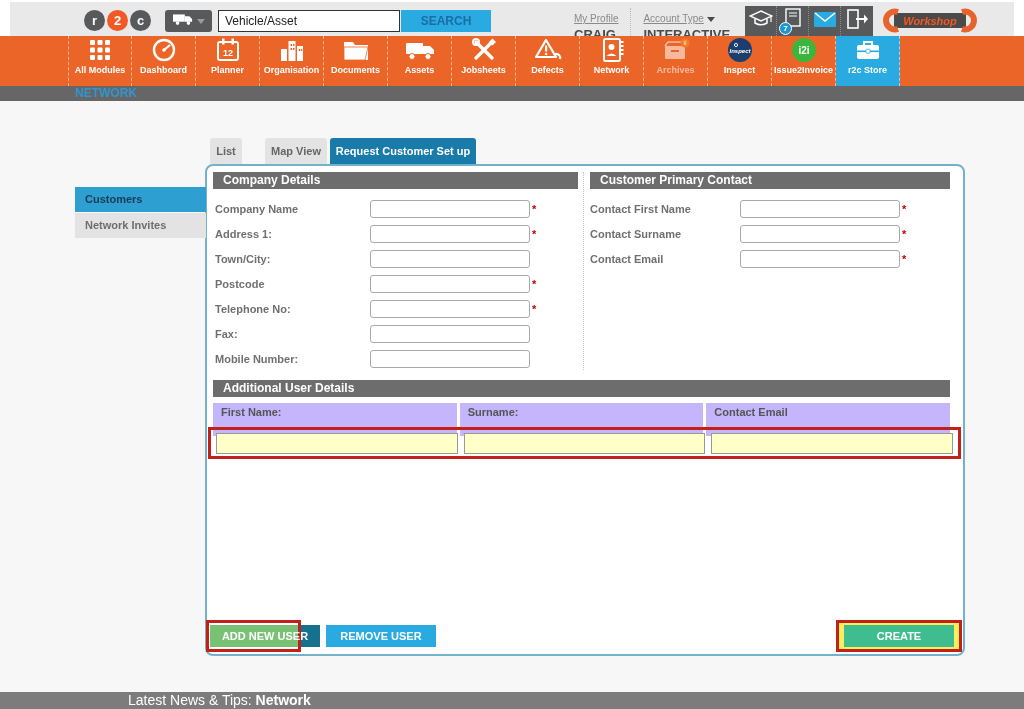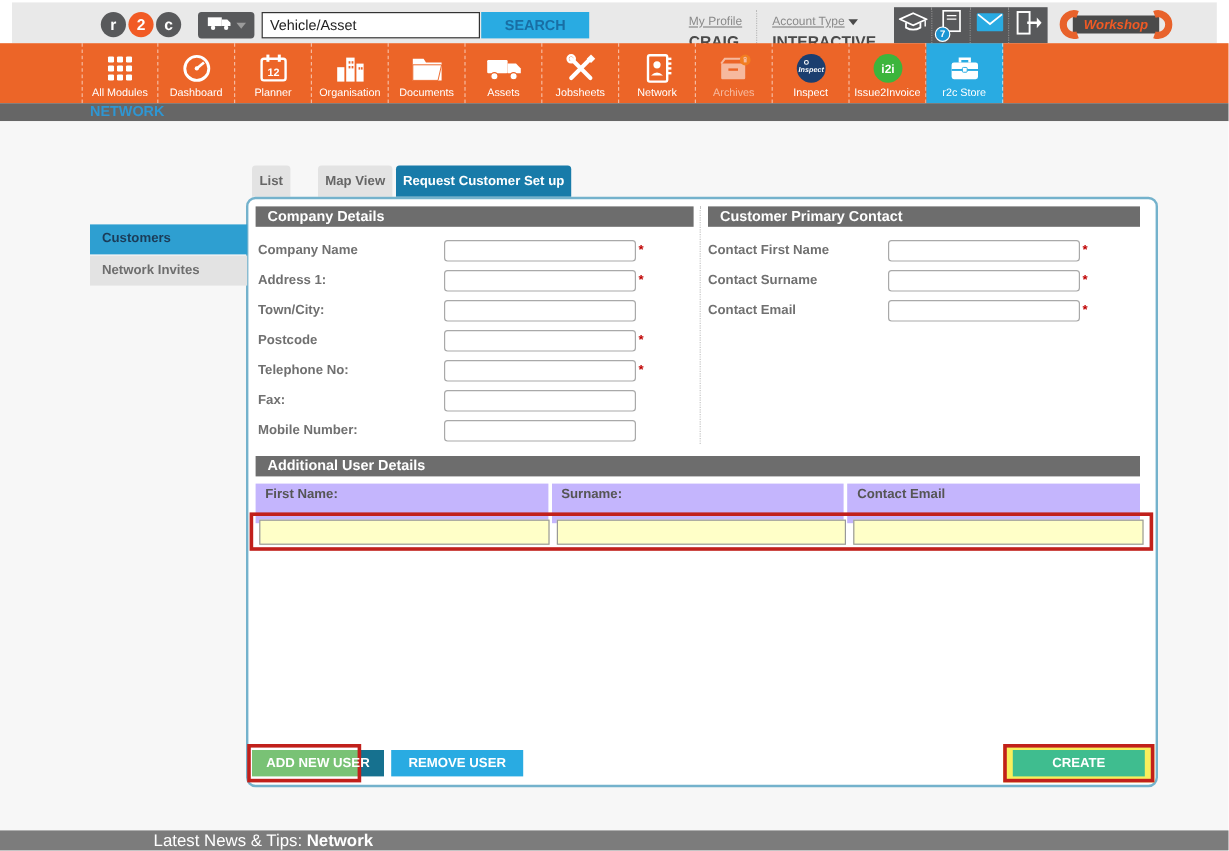--- a/index.html
+++ b/index.html
@@ -35,25 +35,25 @@
   .iconcell:last-child { border-right:none; }
   .badge7 { position:absolute; left:2px; bottom:1px; width:13px; height:13px; border-radius:50%;
             background:#1C96D4; border:1px solid #fff; color:#fff; font-size:8px; font-weight:bold;
             display:flex; align-items:center; justify-content:center; }
   .workshop { position:absolute; left:872px; top:5px; cursor:pointer; }
 
   
   .nav { position:absolute; top:36px; left:0; right:0; height:50px; background:#EC6528;
          display:flex; padding-left:68px; }
   .tile { width:64px; height:50px; display:flex; flex-direction:column; align-items:center;
-          justify-content:flex-end; padding-bottom:4px; border-right:1px dashed rgba(255,255,255,.55);
+          justify-content:flex-start; padding-bottom:4px; border-right:1px dashed rgba(255,255,255,.55);
           cursor:pointer; }
   .tile:first-child { border-left:1px dashed rgba(255,255,255,.55); }
   .tile .nicon { height:28px; display:flex; align-items:center; justify-content:center; }
-  .nlabel { font-size:9px; font-weight:normal; color:#fff; white-space:nowrap; margin-top:1px; }
+  .nlabel { font-size:9px; font-weight:bold; color:#fff; white-space:nowrap; margin-top:1px; }
   .tile.active { background:#29ABE2; }
   .tile.faded .nicon, .tile.faded .nlabel { opacity:.55; }
 
   
   .crumbbar { position:absolute; top:86px; left:0; right:0; height:15px; background:#666; }
   .crumb { position:absolute; left:75px; top:0; font-size:12px; font-weight:bold; color:#2F96D2; line-height:15px; }
 
   
   .content-bg { position:absolute; top:101px; left:0; right:0; height:591px; background:#F7F7F7; }
 
@@ -291,20 +291,31 @@
               <line x1="5" y1="5" x2="21" y2="21"></line>
             </g>
             <circle cx="5" cy="5" r="3" fill="none" stroke="#fff" stroke-width="2"></circle>
             <rect x="19" y="2.5" width="5" height="5" transform="rotate(45 21.5 5)" fill="#fff"></rect>
           </svg>
       </span>
       <span class="nlabel">Jobsheets</span>
     </div>
     <div class="tile">
       <span class="nicon">
+        <svg width="28" height="26" viewBox="0 0 28 26">
+            <path d="M12,3 L22,20 H2 Z" fill="none" stroke="#fff" stroke-width="2.2" stroke-linejoin="round"></path>
+            <rect x="11" y="8.5" width="2.2" height="6" fill="#fff"></rect>
+            <circle cx="12.1" cy="17" r="1.3" fill="#fff"></circle>
+            <path d="M21,17 a4,4 0 0 1 5,5" fill="none" stroke="#fff" stroke-width="2.2"></path>
+          </svg>
+      </span>
+      <span class="nlabel">Defects</span>
+    </div>
+    <div class="tile">
+      <span class="nicon">
         <svg width="24" height="26" viewBox="0 0 24 26">
             <rect x="4" y="2" width="16" height="22" rx="1.5" fill="none" stroke="#fff" stroke-width="2"></rect>
             <g fill="#fff">
               <rect x="20.5" y="4" width="3" height="2"></rect>
               <rect x="20.5" y="8" width="3" height="2"></rect>
               <rect x="20.5" y="12" width="3" height="2"></rect>
               <rect x="20.5" y="16" width="3" height="2"></rect>
             </g>
             <circle cx="11.5" cy="10" r="3" fill="#fff"></circle>
             <path d="M6.5,19 q5,-5 10,0 z" fill="#fff"></path>

